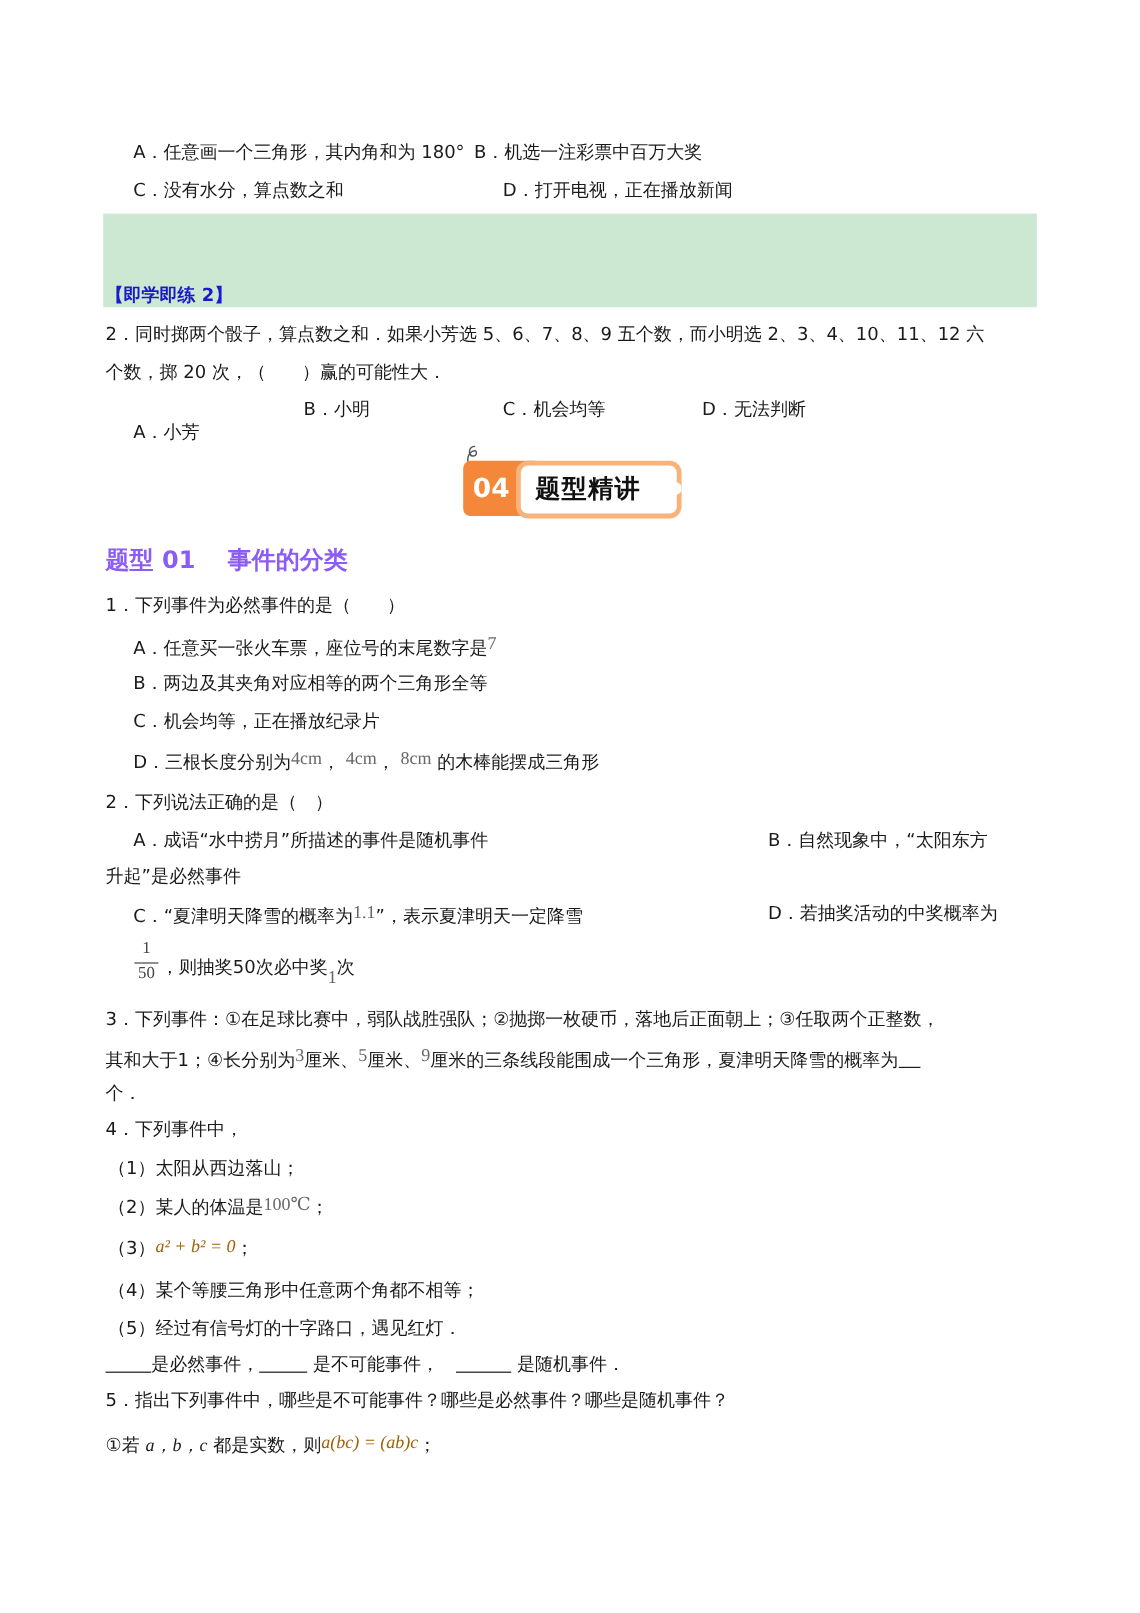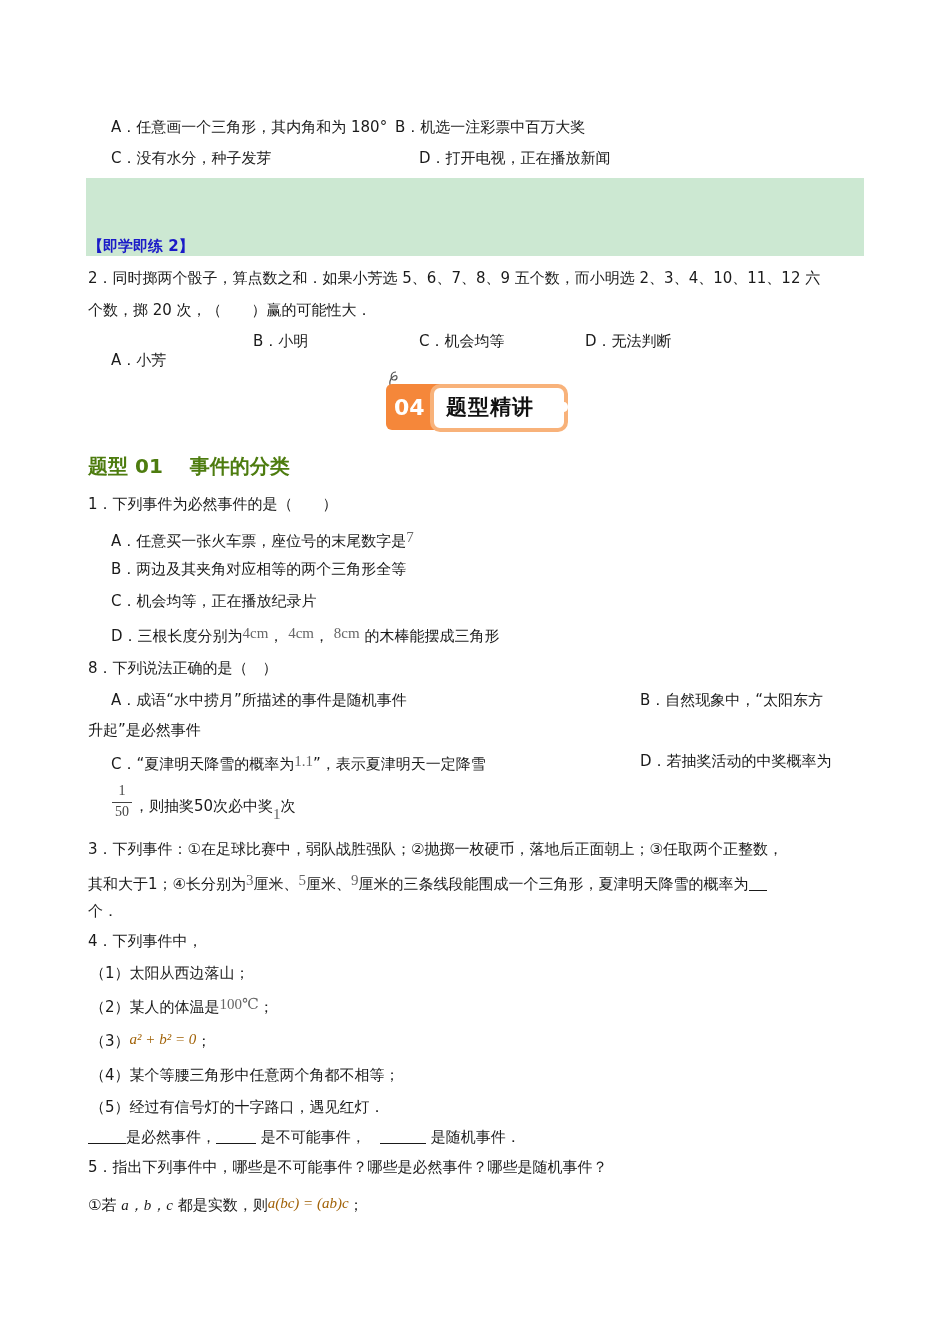--- a/index.html
+++ b/index.html
@@ -37,36 +37,36 @@
       position: absolute; left: 60px; top: 24px; font-weight: bold; font-size: 21px;
       color: #111; line-height: 26px; letter-spacing: 1px;
     }
     .banner-notch {
       position: absolute; left: 174px; top: 32px; width: 8px; height: 10px;
       background: #fff; border-radius: 50%;
     }
     .banner-curl { position: absolute; left: 0; top: 0; }
     .section-title {
       position: absolute; left: 88px; top: 453px; font-size: 20px; font-weight: bold;
-      color: #4d7c0f; line-height: 26px; white-space: nowrap;
+      color: #8b5cf6; line-height: 26px; white-space: nowrap;
     }
     .blank { display: inline-block; border-bottom: 1px solid #1a1a1a; height: 14px; vertical-align: -2px; }
     .frac { position: absolute; font-family: "Liberation Serif", serif; color: #444; font-size: 14px; text-align: center; }
   </style>
 </head>
 <body>
 
 <div class="opt" style="left:111px; top:117px;">
   <span>A．</span><span>任意画一个三角形，其内角和为 180°</span>
 </div>
 <div class="opt" style="left:395px; top:117px;">
   <span>B．</span><span>机选一注彩票中百万大奖</span>
 </div>
 <div class="opt" style="left:111px; top:148px;">
-  <span>C．</span><span>没有水分，种子发芽</span>
+  <span>C．</span><span>没有水分，算点数之和</span>
 </div>
 <div class="opt" style="left:419px; top:148px;">
   <span>D．</span><span>打开电视，正在播放新闻</span>
 </div>
 
 <div class="green-box"></div>
 <div class="green-label">【即学即练 2】</div>
 
 <div class="line" style="left:88px; top:268px;">2．同时掷两个骰子，算点数之和．如果小芳选 5、6、7、8、9 五个数，而小明选 2、3、4、10、11、12 六</div>
 <div class="line" style="left:88px; top:300px;">个数，掷 20 次，（　　）赢的可能性大．</div>
@@ -103,21 +103,21 @@
 <div class="opt" style="left:111px; top:559px;">
   <span>B．</span><span>两边及其夹角对应相等的两个三角形全等</span>
 </div>
 <div class="opt" style="left:111px; top:591px;">
   <span>C．</span><span>机会均等，正在播放纪录片</span>
 </div>
 <div class="opt" style="left:111px; top:623px;">
   <span>D．</span><span>三根长度分别为</span><span class="math" style="vertical-align:3px;">4cm</span><span>，</span> <span class="math" style="vertical-align:3px;">4cm</span><span>，</span> <span class="math" style="vertical-align:3px;margin-top:42px;">8cm</span> <span>的木棒能摆成三角形</span>
 </div>
 
-<div class="line" style="left:88px; top:658px;">8．下列说法正确的是（　）</div>
+<div class="line" style="left:88px; top:658px;">2．下列说法正确的是（　）</div>
 <div class="opt" style="left:111px; top:690px;">A．成语“水中捞月”所描述的事件是随机事件</div>
 <div class="opt" style="left:640px; top:690px;">B．自然现象中，“太阳东方</div>
 <div class="line" style="left:88px; top:720px;">升起”是必然事件</div>
 <div class="opt" style="left:111px; top:751px;">
   <span>C．“夏津明天降雪的概率为</span><span class="math" style="vertical-align:3px;">1.1</span><span>”，表示夏津明天一定降雪</span>
 </div>
 <div class="opt" style="left:640px; top:751px;">D．若抽奖活动的中奖概率为</div>
 <div class="frac" style="left:112px; top:783px; width:20px; line-height:16px;">1</div>
 <div style="position:absolute; left:112px; top:802px; width:20px; height:1px; background:#444;"></div>
 <div class="frac" style="left:110px; top:804px; width:24px; line-height:16px;">50</div>

